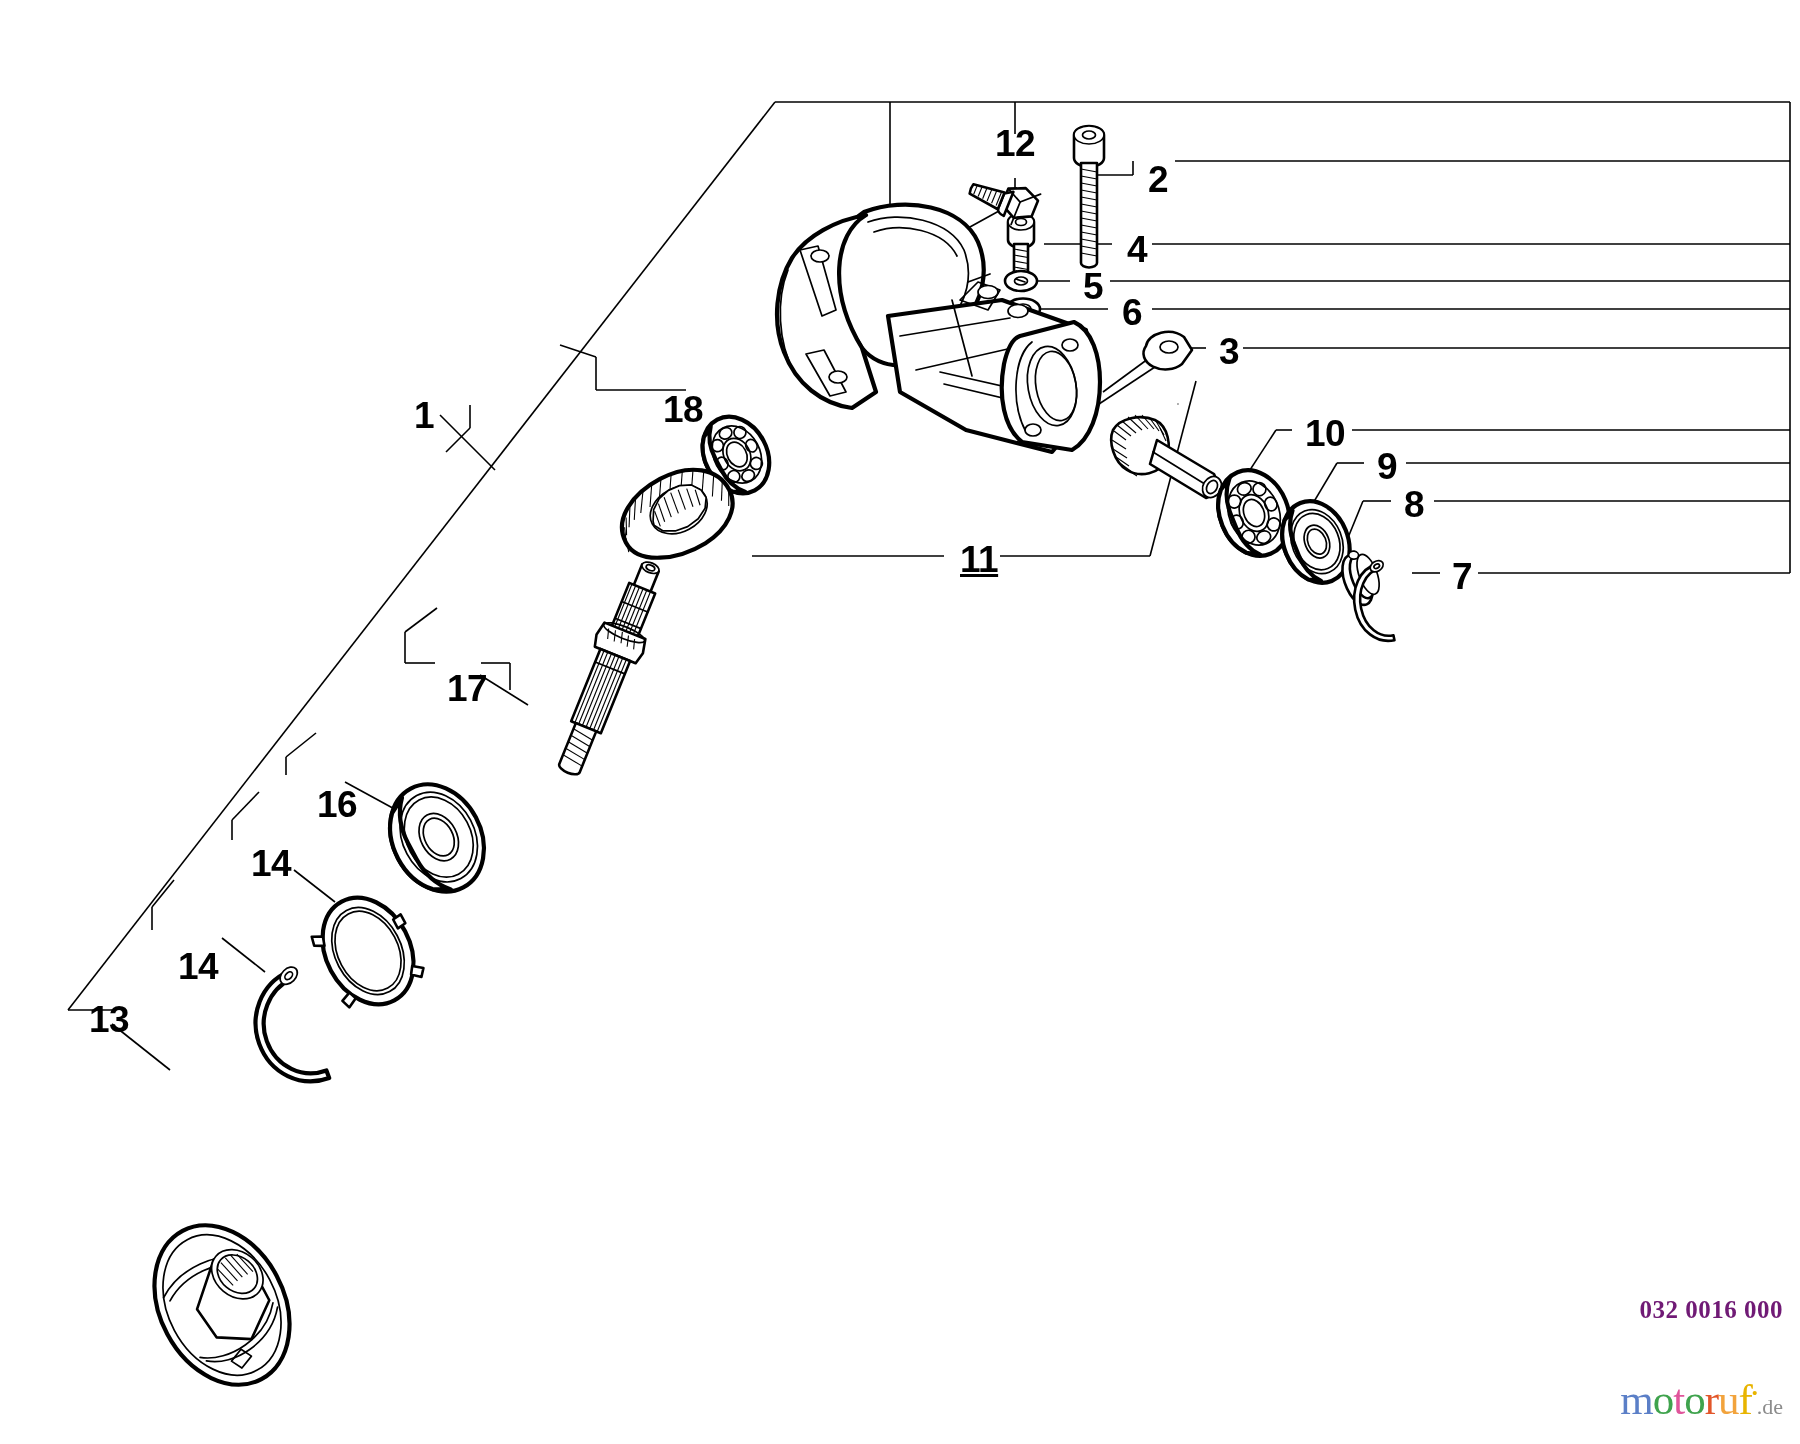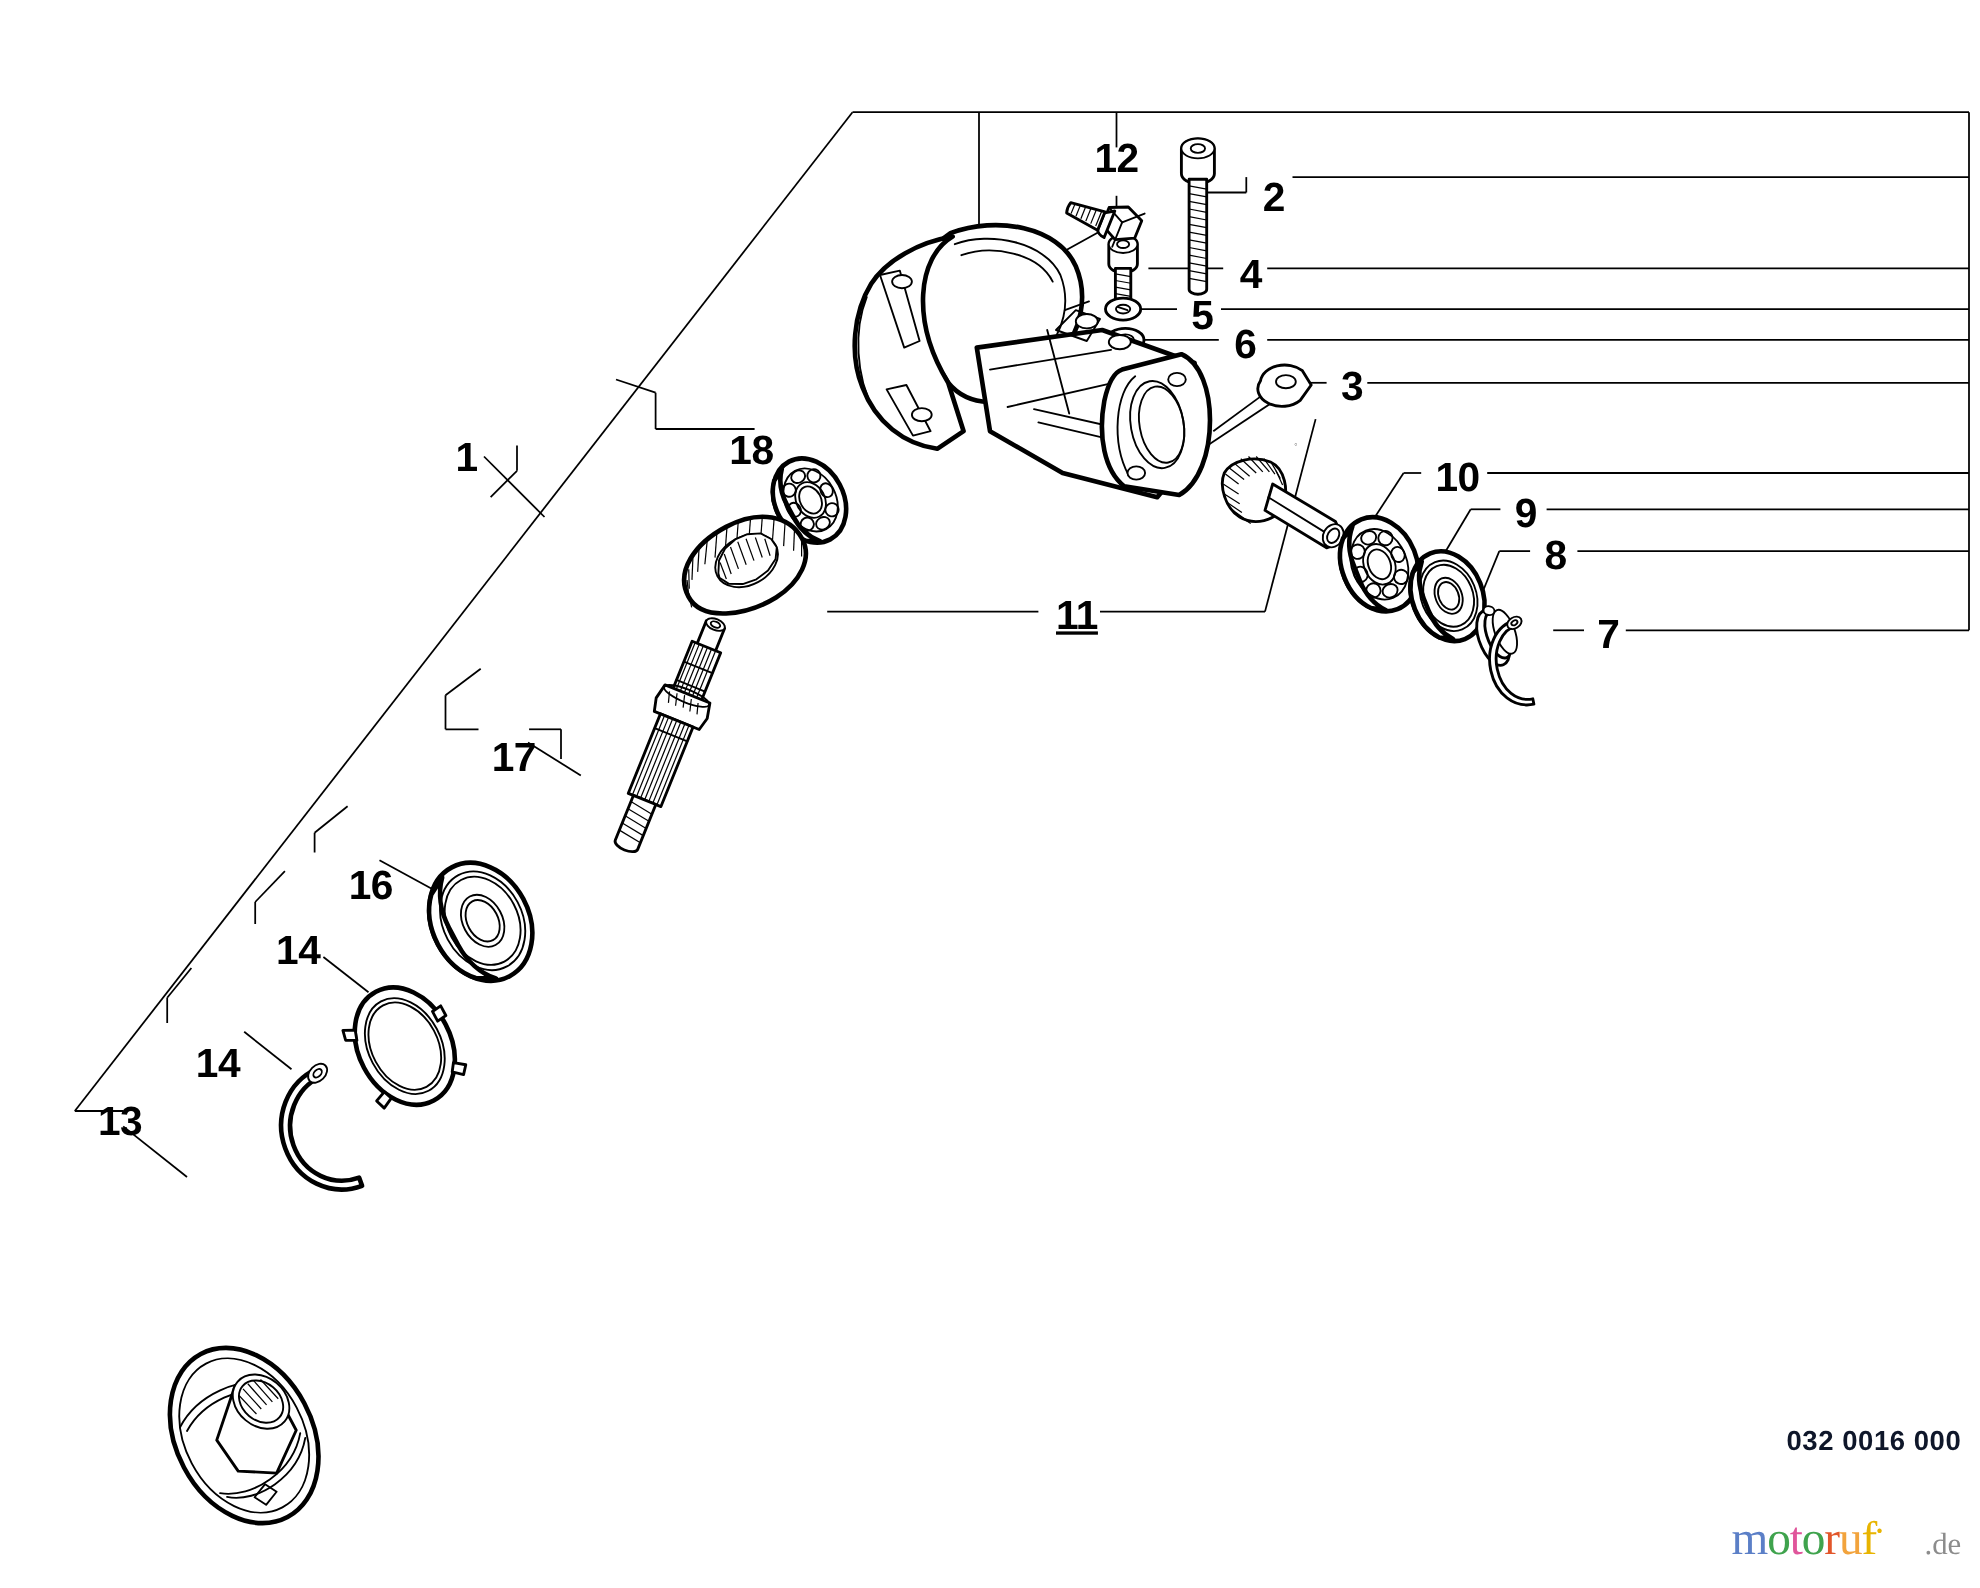--- a/index.html
+++ b/index.html
@@ -29,44 +29,43 @@
     font-size:37px;
     color:#000000;
     line-height:1;
     white-space:nowrap;
     letter-spacing:-0.5px;
   }
   #partno{
     position:absolute;
     right:28px;
     top:1296px;
-    font-family:Liberation Sans, sans-serif;
+    font-family:Liberation Serif, serif;
     font-weight:bold;
     font-size:25px;
     letter-spacing:0.5px;
-    color:#0f172a;
+    color:#701a75;
     white-space:nowrap;
   }
   #watermark{
     position:absolute;
     right:28px;
     top:1378px;
     font-family:"Liberation Serif", serif;
     font-size:43px;
     line-height:1;
     white-space:nowrap;
     letter-spacing:-1px;
   }
   #watermark .wm-l{display:inline-block;}
   #watermark .wm-de{
-    font-size:28px;
+    font-size:22px;
     color:#8c8c8c;
     vertical-align:baseline;
     letter-spacing:0;
-    margin-left:39px;
   }
   #watermark .wm-dot{
     font-size:17px;
     color:#e8b400;
     vertical-align:super;
   }
 </style>
 </head>
 <body>
 

